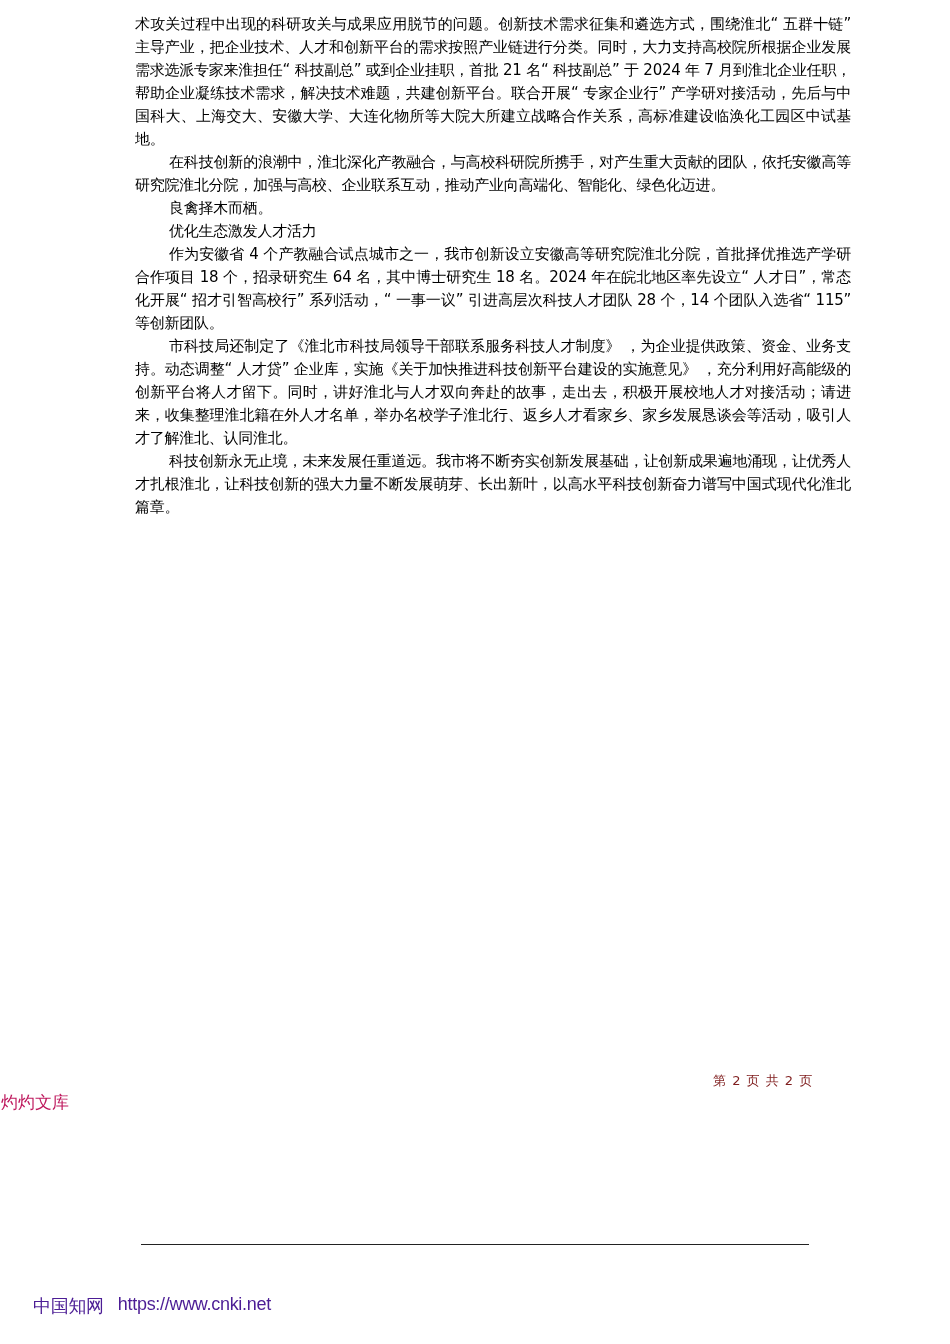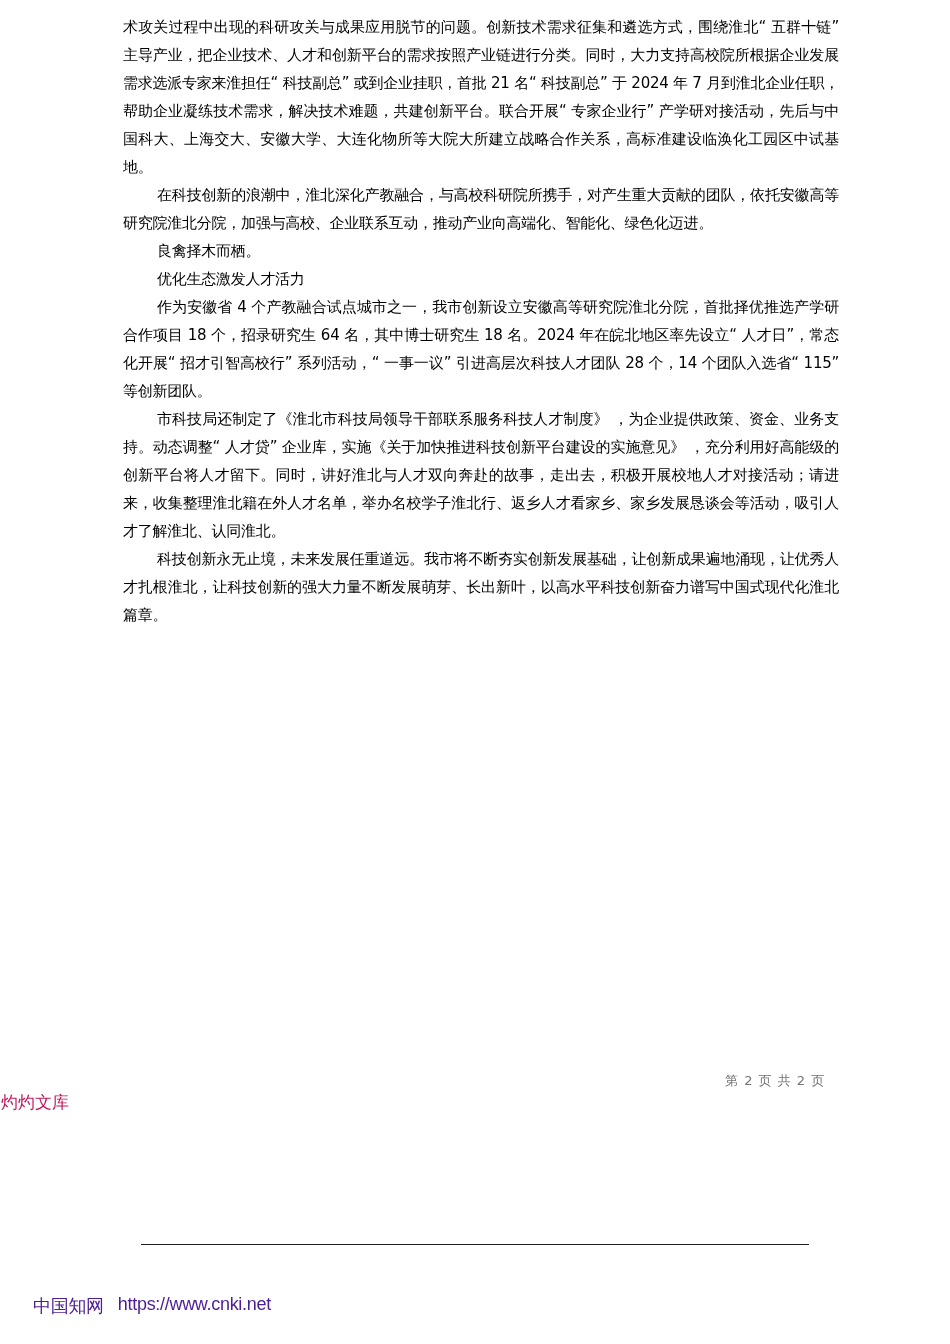--- a/index.html
+++ b/index.html
@@ -10,43 +10,42 @@
   body {
     width: 950px;
     height: 1344px;
     position: relative;
     overflow: hidden;
     font-family: "DejaVu Sans", "Liberation Sans", sans-serif;
     color: #000000;
   }
   .page-body {
     position: absolute;
-    left: 123px;
+    left: 135px;
     top: 13px;
     width: 716px;
     font-size: 15px;
-    line-height: 28px;
+    line-height: 23px;
     letter-spacing: -0.25px;
   }
   .para {
     margin: 0;
     padding: 0;
     text-align: justify;
   }
   .indent {
     text-indent: 34px;
   }
   .page-number {
     position: absolute;
     left: 713px;
     top: 1072px;
     font-size: 13px;
     letter-spacing: 1px;
-    color: #737373;
-    margin-left: 12px;
+    color: #7f1d1d;
   }
   .watermark-label {
     position: absolute;
     left: 1px;
     top: 1091px;
     font-size: 17px;
     color: #be185d;
   }
   .footer-rule {
     position: absolute;

